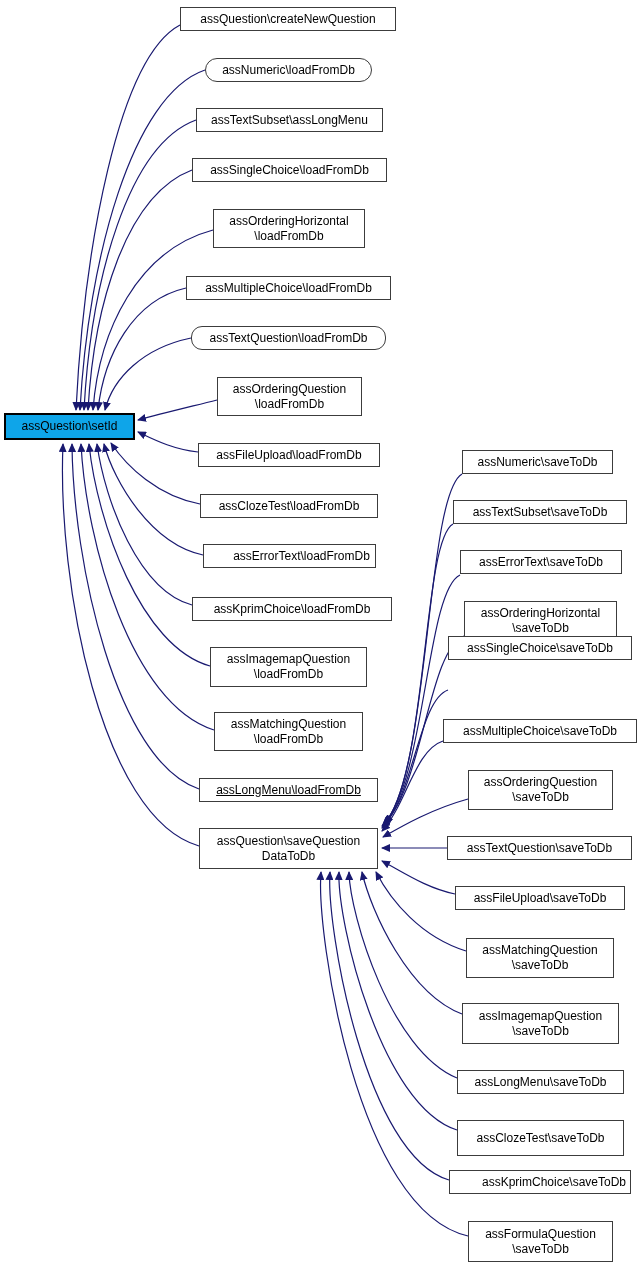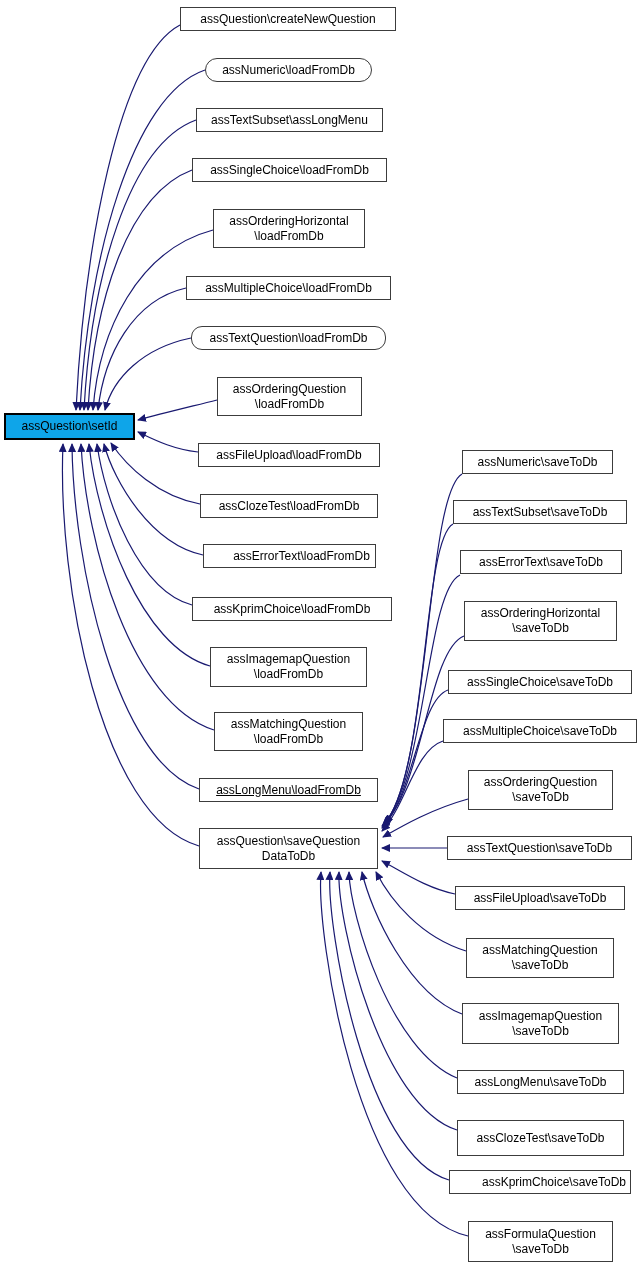--- a/index.html
+++ b/index.html
@@ -100,21 +100,21 @@
 <div class="node" style="left:214px; top:712px;  width:149px; height:39px;">assMatchingQuestion
 \loadFromDb</div>
 <div class="node" style="left:199px; top:778px;  width:179px; height:24px;text-decoration:underline;">assLongMenu\loadFromDb</div>
 <div class="node" style="left:199px; top:828px;  width:179px; height:41px;">assQuestion\saveQuestion
 DataToDb</div>
 <div class="node" style="left:462px; top:450px;  width:151px; height:24px;">assNumeric\saveToDb</div>
 <div class="node" style="left:453px; top:500px;  width:174px; height:24px;">assTextSubset\saveToDb</div>
 <div class="node" style="left:460px; top:550px;  width:162px; height:24px;">assErrorText\saveToDb</div>
 <div class="node" style="left:464px; top:601px;  width:153px; height:40px;">assOrderingHorizontal
 \saveToDb</div>
-<div class="node" style="left:448px; top:670px;  width:184px; height:24px;">assSingleChoice\saveToDb</div>
+<div class="node" style="left:448px; top:636px;  width:184px; height:24px;">assSingleChoice\saveToDb</div>
 <div class="node" style="left:443px; top:719px;  width:194px; height:24px;">assMultipleChoice\saveToDb</div>
 <div class="node" style="left:468px; top:770px;  width:145px; height:40px;">assOrderingQuestion
 \saveToDb</div>
 <div class="node" style="left:447px; top:836px;  width:185px; height:24px;">assTextQuestion\saveToDb</div>
 <div class="node" style="left:455px; top:886px;  width:170px; height:24px;">assFileUpload\saveToDb</div>
 <div class="node" style="left:466px; top:938px;  width:148px; height:40px;">assMatchingQuestion
 \saveToDb</div>
 <div class="node" style="left:462px; top:1003px; width:157px; height:41px;">assImagemapQuestion
 \saveToDb</div>
 <div class="node" style="left:457px; top:1070px; width:167px; height:24px;">assLongMenu\saveToDb</div>

